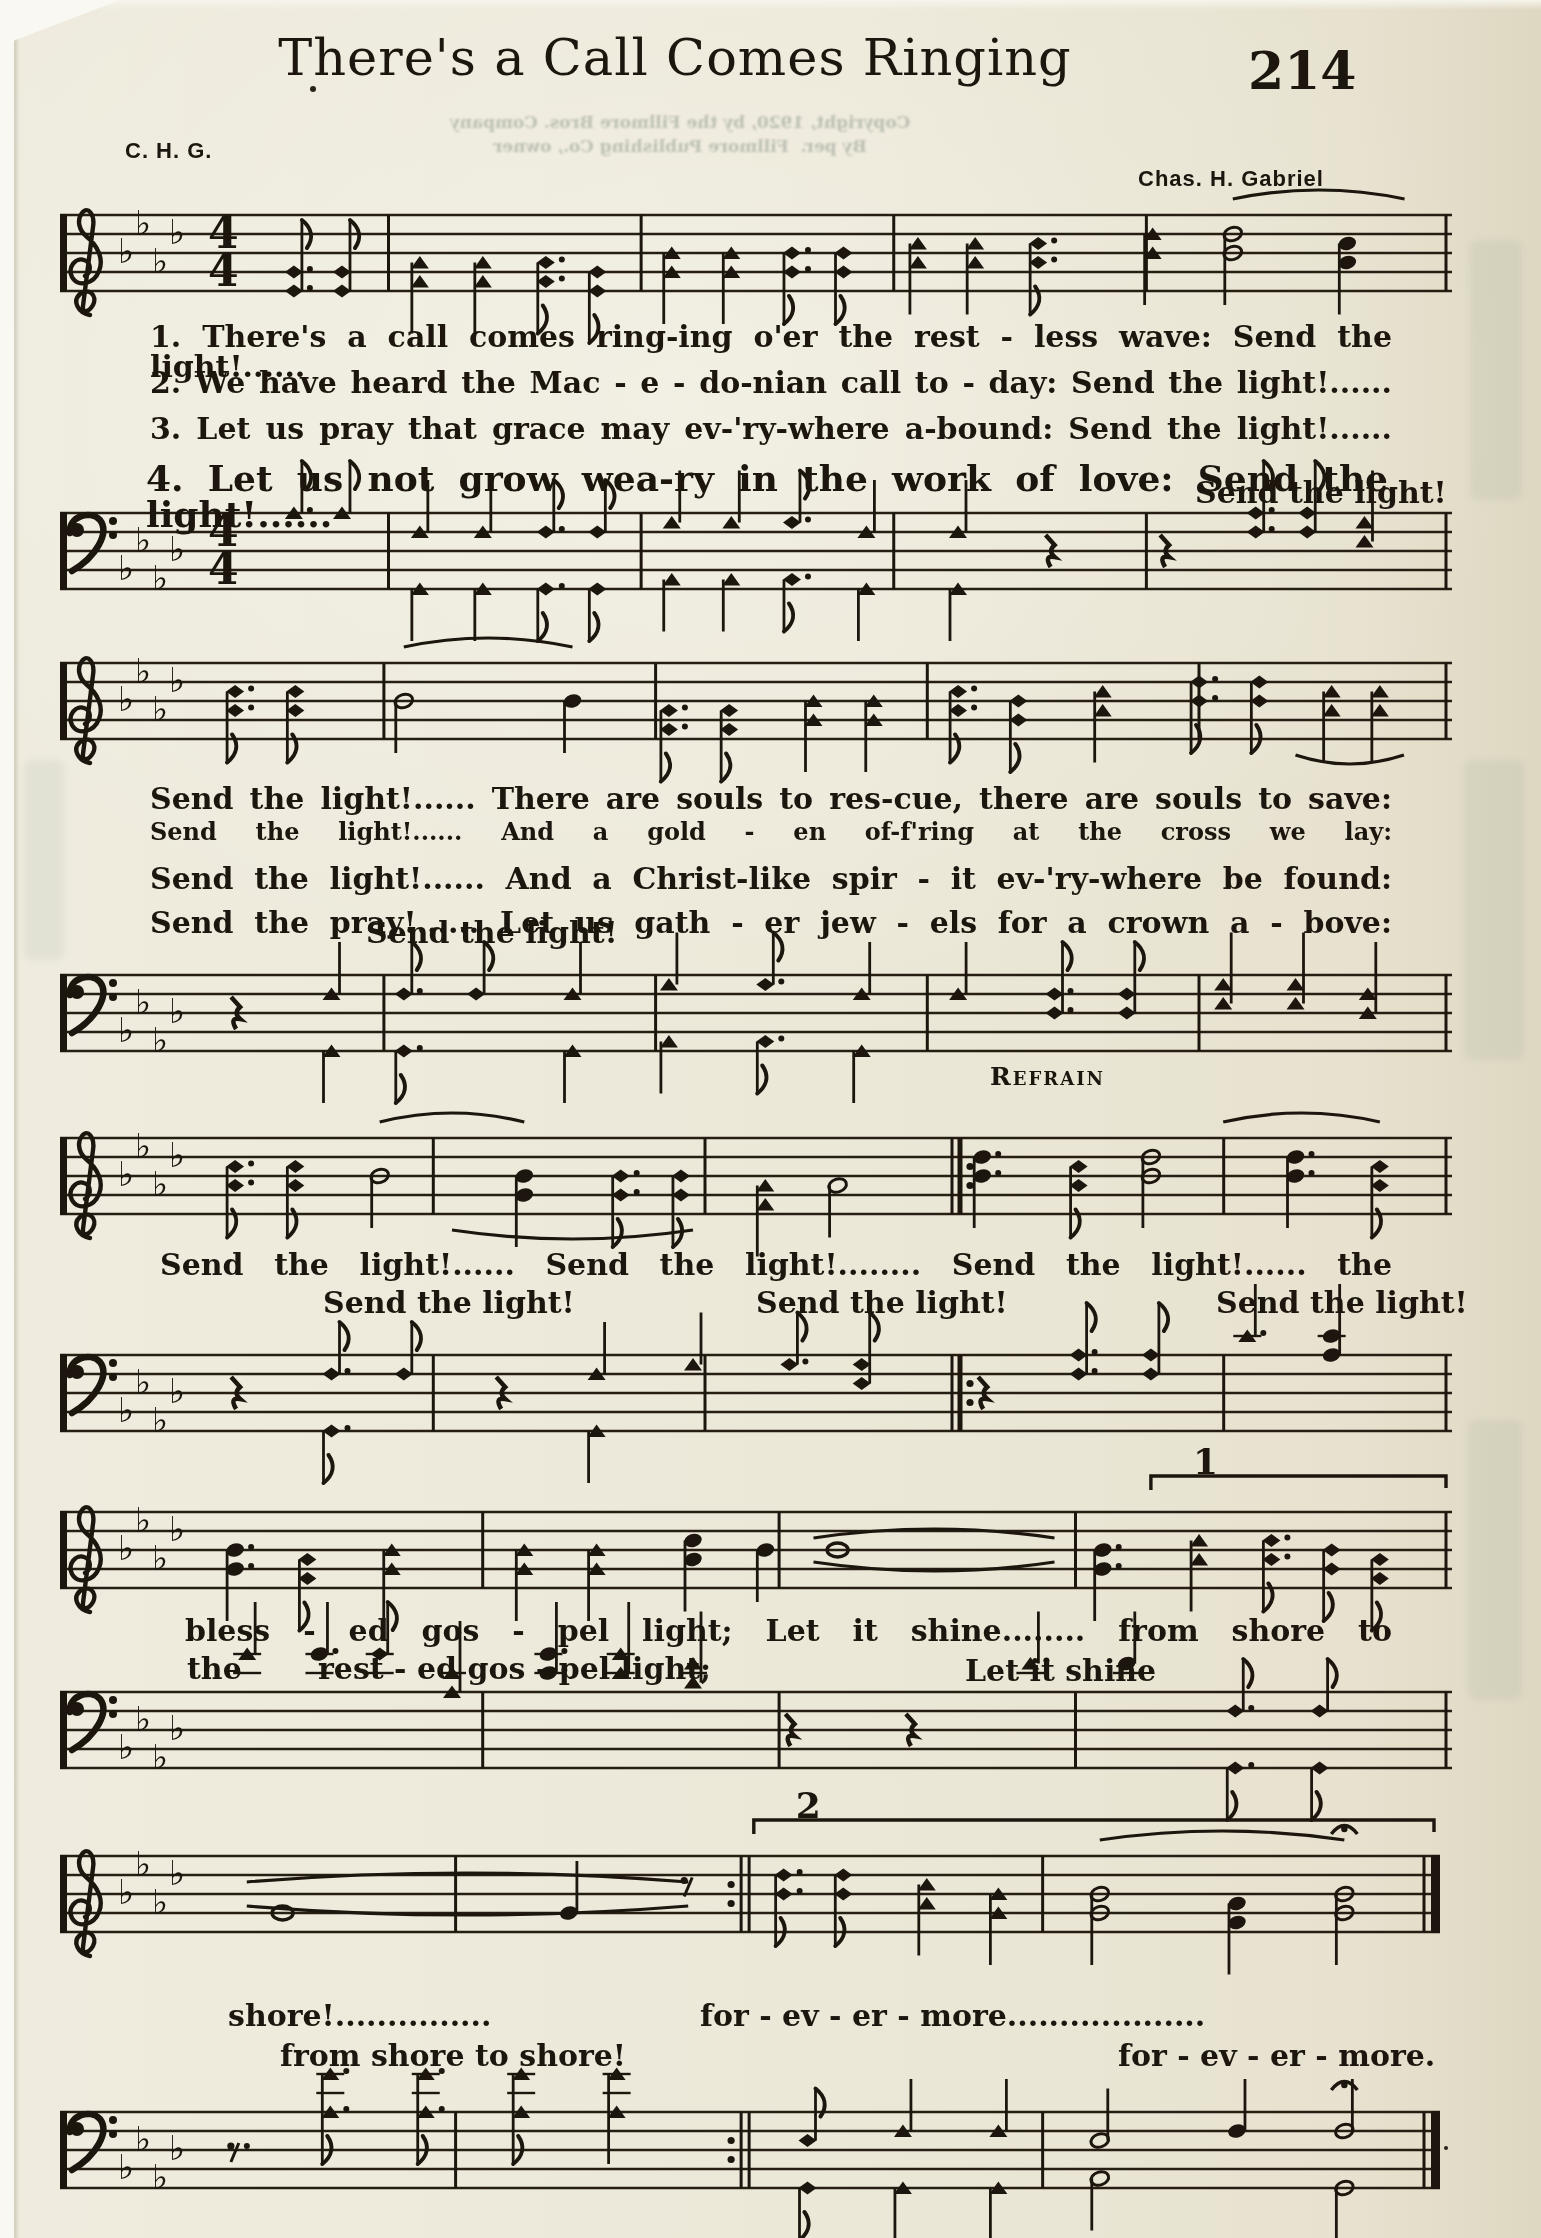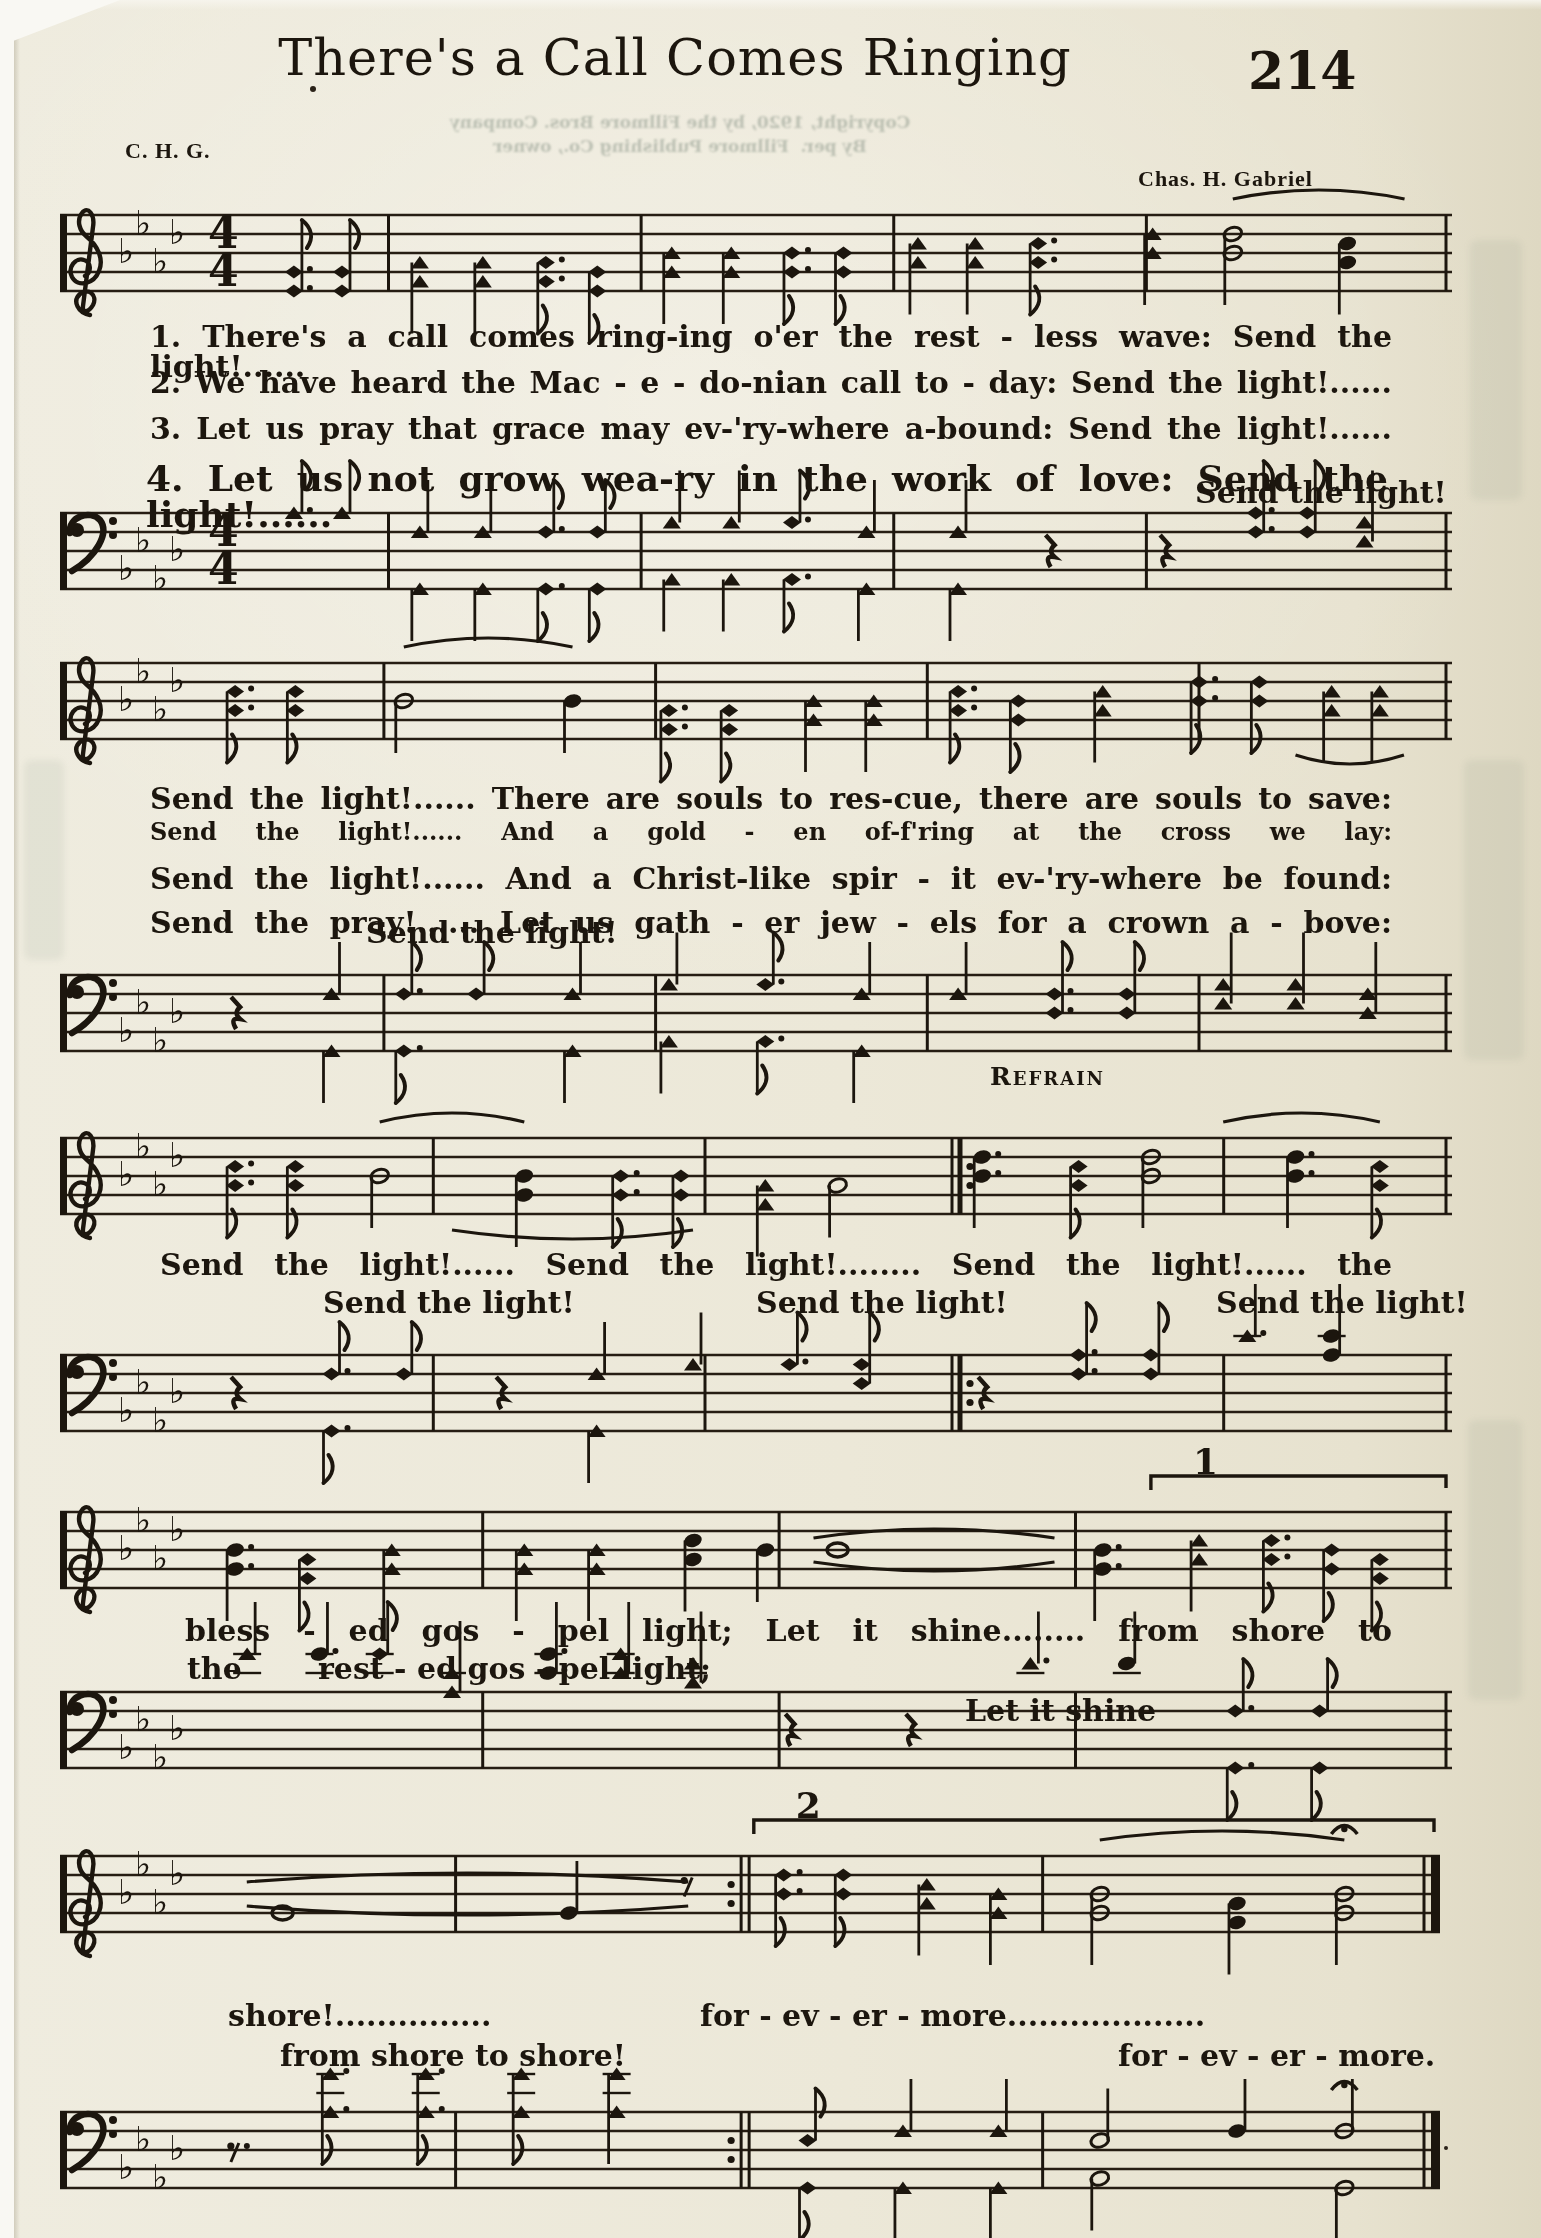--- a/index.html
+++ b/index.html
@@ -14,21 +14,21 @@
   }
   .edge-left{position:absolute;left:0;top:0;width:14px;height:100%;background:#f9f8f3;}
   .edge-left-shadow{position:absolute;left:14px;top:0;width:6px;height:100%;
     background:linear-gradient(90deg,rgba(120,110,85,.25),rgba(120,110,85,0));}
   .edge-top{position:absolute;left:0;top:0;width:100%;height:10px;background:linear-gradient(180deg,#f6f4ec,rgba(246,244,236,0));}
   .corner{position:absolute;left:0;top:0;width:120px;height:46px;background:#f9f8f3;
     clip-path:polygon(0 0,100% 0,0 100%);}
   .title{position:absolute;left:100px;top:28px;width:1150px;text-align:center;
     font-size:51px;font-weight:normal;letter-spacing:1px;}
   .pagenum{position:absolute;left:1248px;top:40px;font-size:52px;font-weight:bold;}
-  .attrib{position:absolute;font-family:Liberation Serif, serif;
+  .attrib{position:absolute;font-family:Liberation Sans, sans-serif;
     font-weight:bold;font-size:22px;letter-spacing:1px;}
   .attrib.left{left:125px;top:138px;}
   .attrib.right{left:1138px;top:150px;margin-top:16px;}
   .refrain{position:absolute;left:990px;top:1062px;font-size:25px;font-weight:bold;
     font-variant:small-caps;letter-spacing:2px;}
   .lyr-line{position:absolute;font-weight:bold;white-space:normal;
     text-align:justify;text-align-last:justify;line-height:1;}
   .lyr-seg{position:absolute;font-weight:bold;white-space:pre;line-height:1;}
   svg.staff{position:absolute;left:56px;overflow:visible;}
   .bleed{position:absolute;transform:scaleX(-1);filter:blur(.8px);
@@ -1180,21 +1180,21 @@
       <div class="lyr-line" style="left: 150px; top: 908px; width: 1242px; font-size: 30px;">Send the pray!...... Let us gath - er jew - els for a crown a - bove:</div>
       <div class="lyr-line" style="left: 160px; top: 1250px; width: 1232px; font-size: 30px;">Send the light!...... Send the light!........ Send the light!...... the</div>
       <div class="lyr-line" style="left: 185px; top: 1616px; width: 1207px; font-size: 30px;">bless - ed gos - pel light; Let it shine........ from shore to</div>
       <div class="lyr-seg" style="left: 1195px; top: 478px; font-size: 30px;">Send the light!</div>
       <div class="lyr-seg" style="left: 366px; top: 918px; font-size: 30px;">Send the light!</div>
       <div class="lyr-seg" style="left: 323px; top: 1288px; font-size: 30px;">Send the light!</div>
       <div class="lyr-seg" style="left: 756px; top: 1288px; font-size: 30px;">Send the light!</div>
       <div class="lyr-seg" style="left: 1216px; top: 1288px; font-size: 30px;">Send the light!</div>
       <div class="lyr-seg" style="left: 187px; top: 1654px; font-size: 30px;">the</div>
       <div class="lyr-seg" style="left: 318px; top: 1654px; font-size: 30px;">rest - ed gos - pel light;</div>
-      <div class="lyr-seg" style="left: 965px; top: 1696px; font-size: 30px;">Let it shine</div>
+      <div class="lyr-seg" style="left: 965px; top: 1656px; font-size: 30px;">Let it shine</div>
       <div class="lyr-seg" style="left: 228px; top: 2001px; font-size: 30px;">shore!...............</div>
       <div class="lyr-seg" style="left: 700px; top: 2001px; font-size: 30px;">for - ev - er - more...................</div>
       <div class="lyr-seg" style="left: 280px; top: 2041px; font-size: 30px;">from shore to shore!</div>
       <div class="lyr-seg" style="left: 1118px; top: 2041px; font-size: 30px;">for - ev - er - more.</div>
     </div>
 
   <div class="speck" style="left:310px;top:86px;"></div>
   <div class="speck" style="left:1444px;top:2146px;width:4px;height:4px;"></div>
 </div>
 

